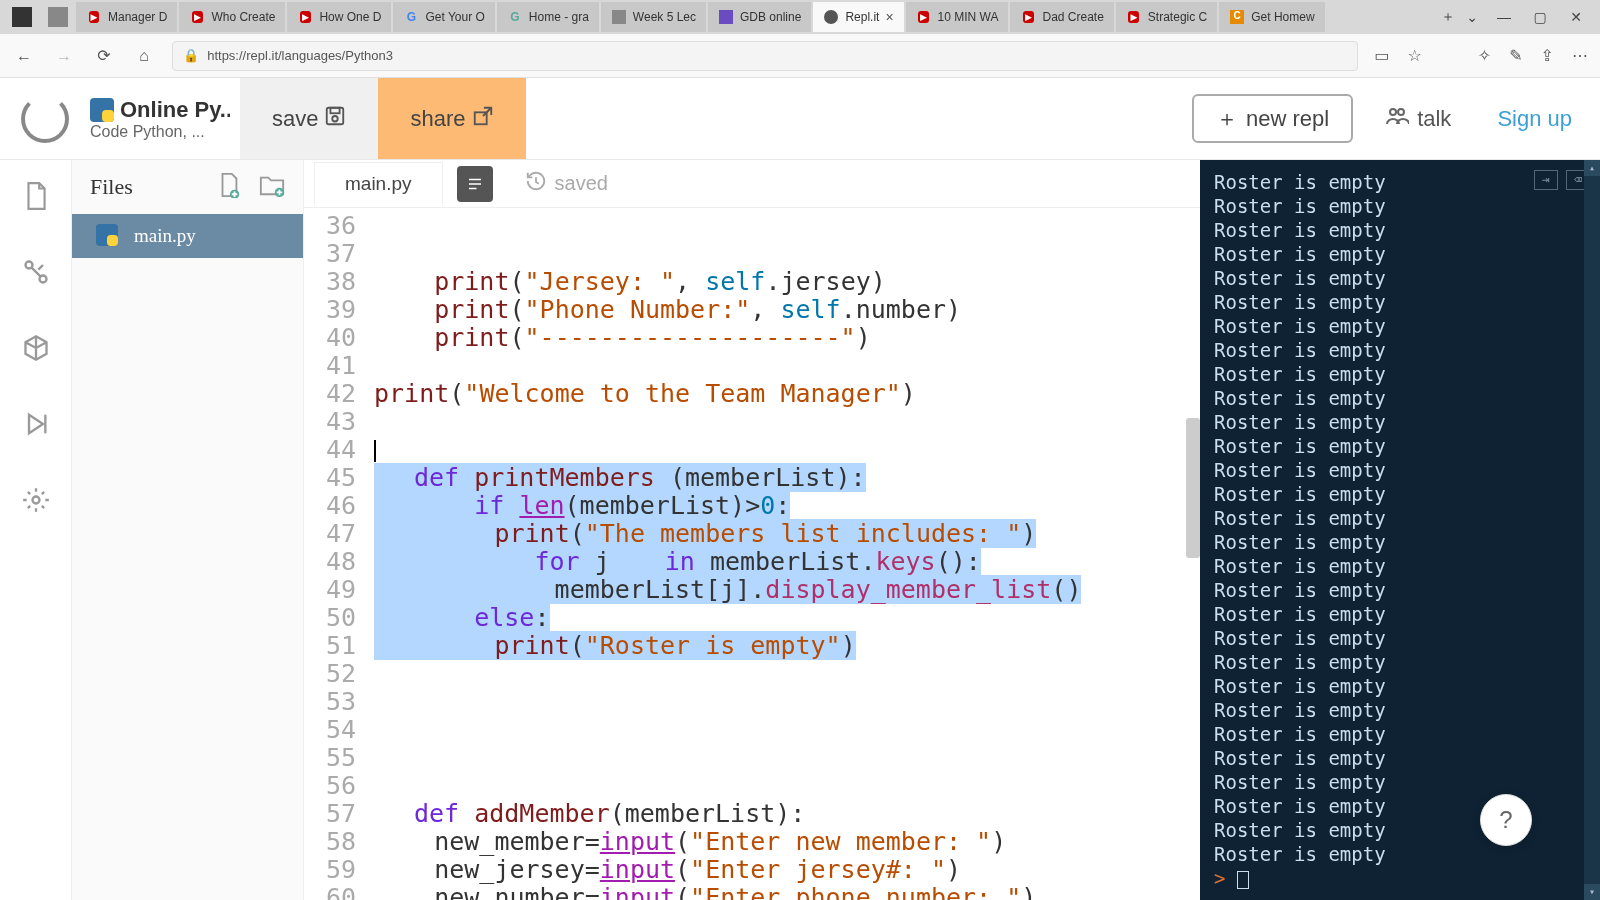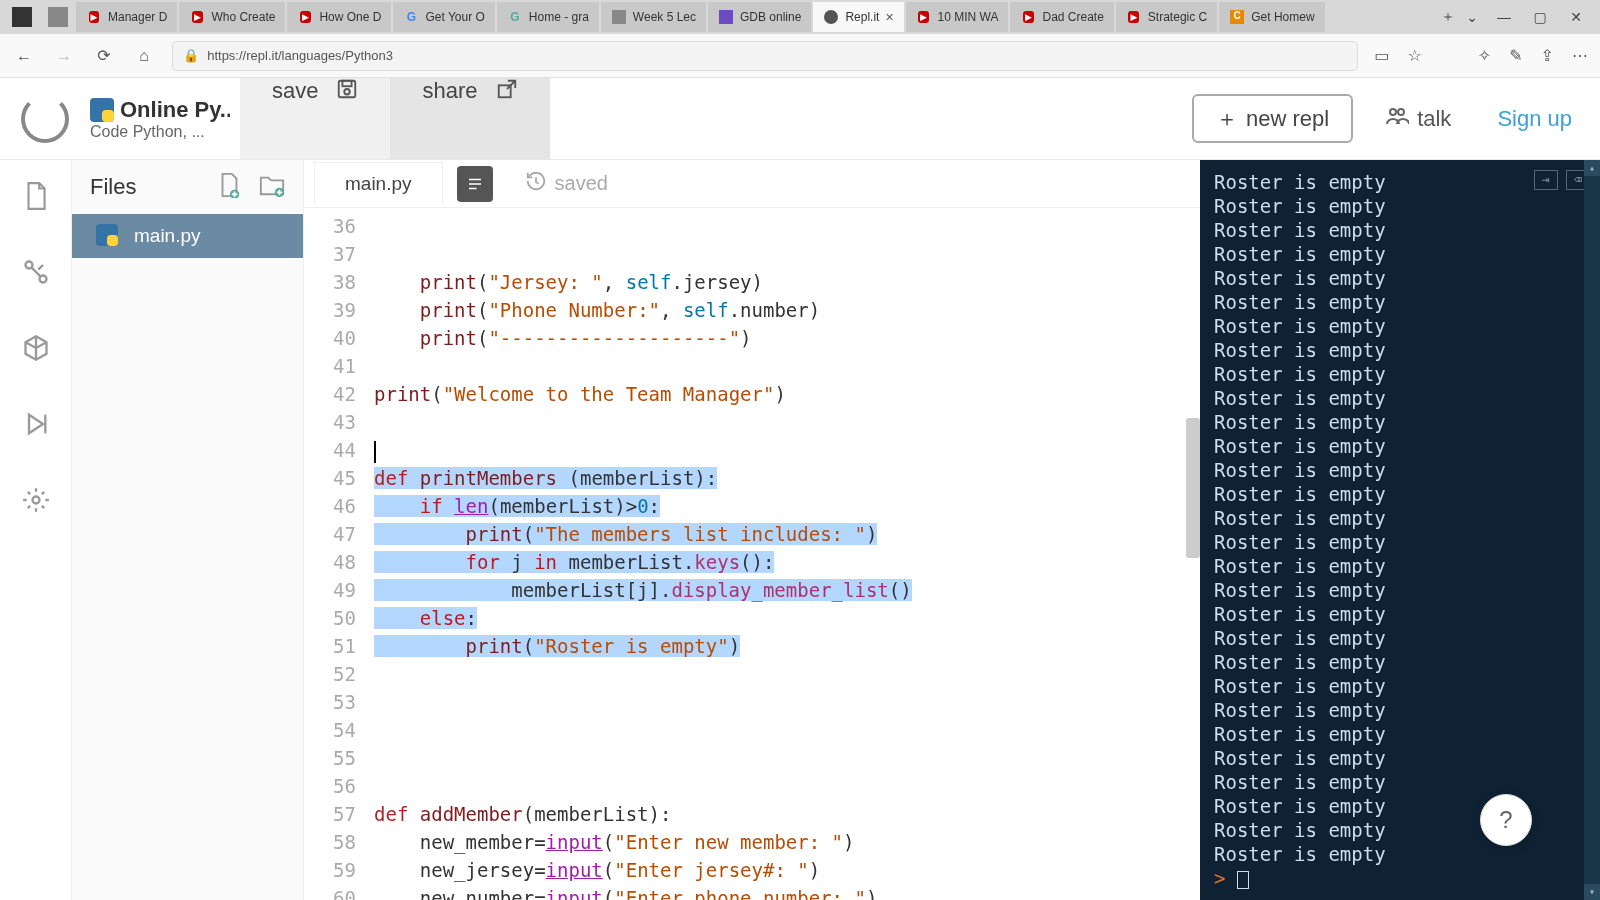--- a/index.html
+++ b/index.html
@@ -23,58 +23,58 @@
 .addr-icons { display: flex; gap: 18px; color: #555; }
 .addr-icons span { cursor: pointer; }
 
 
 .repl-header { height: 82px; background: #fff; display: flex; align-items: stretch; border-bottom: 1px solid #e8e8e8; }
 .repl-logo { width: 90px; display: flex; align-items: center; justify-content: center; }
 .logo-swirl { width: 48px; height: 48px; border: 4px solid #888; border-radius: 50%; border-top-color: transparent; }
 .repl-title-block { width: 150px; display: flex; flex-direction: column; justify-content: center; padding-right: 10px; }
 .repl-title { font-size: 22px; font-weight: 600; color: #333; white-space: nowrap; overflow: hidden; text-overflow: ellipsis; display: flex; align-items: center; gap: 6px; }
 .repl-sub { font-size: 16px; color: #666; white-space: nowrap; overflow: hidden; text-overflow: ellipsis; }
-.hdr-btn { display: flex; align-items: flex-start; justify-content: center; gap: 18px; font-size: 22px; color: #444; padding: 0 32px; cursor: pointer; }
+.hdr-btn { display: flex; align-items: center; justify-content: center; gap: 6px; font-size: 22px; color: #444; padding: 0 32px; cursor: pointer; }
 .hdr-btn.save { background: #f0f0f0; }
 .hdr-btn.run { background: #d8f0d8; color: #3b8a3b; border-bottom: 4px solid #3b8a3b; font-weight: 500; }
-.hdr-btn.share { background: #e5e5e5; }
+.hdr-btn.share { background: #fdba74; }
 .hdr-spacer { flex: 1; }
 .newrepl-btn { border: 2px solid #aaa; border-radius: 6px; margin: 16px 14px; padding: 0 22px; display: flex; align-items: center; font-size: 22px; color: #444; gap: 8px; cursor: pointer; }
 .talk-btn { display: flex; align-items: center; font-size: 22px; color: #555; gap: 8px; padding: 0 18px; cursor: pointer; }
 .signup-btn { display: flex; align-items: center; font-size: 22px; color: #3ba0d8; padding: 0 28px; cursor: pointer; }
 
 
 .main { display: flex; height: calc(900px - 34px - 44px - 82px); }
 
 
 .icon-rail { width: 72px; background: #fff; border-right: 1px solid #eee; display: flex; flex-direction: column; align-items: center; padding-top: 20px; gap: 44px; color: #999; }
 .rail-icon { width: 32px; height: 32px; display: flex; align-items: center; justify-content: center; cursor: pointer; }
 
 
-.files-panel { width: 232px; background: #fafafa; border-right: 1px solid #eee; }
+.files-panel { width: 232px; background: #fafafa; border-right: 1px solid #eee; font-family: Liberation Serif, serif; }
 .files-hdr { display: flex; align-items: center; padding: 12px 18px; gap: 18px; }
 .files-hdr h3 { font-size: 22px; font-weight: 500; flex: 1; color: #333; }
 .files-hdr .ficon { color: #999; cursor: pointer; }
 .file-item { display: flex; align-items: center; gap: 14px; padding: 10px 24px; font-size: 19px; background: #6b8aa3; color: #fff; cursor: pointer; }
 .py-icon { width: 24px; height: 24px; }
 
 
 .editor-col { flex: 1; display: flex; flex-direction: column; background: #fff; min-width: 0; }
 .editor-tabs { height: 48px; display: flex; align-items: center; border-bottom: 1px solid #eee; padding-left: 10px; gap: 8px; }
 .ed-tab { padding: 10px 30px; font-size: 19px; color: #444; background: #fff; border: 1px solid #eee; border-bottom: none; }
 .ed-icon-btn { width: 36px; height: 36px; background: #555; border-radius: 4px; display: flex; align-items: center; justify-content: center; color: #fff; cursor: pointer; margin-left: 6px; }
 .saved-ind { display: flex; align-items: center; gap: 8px; color: #aaa; font-size: 20px; margin-left: 24px; }
 
-.code-area { flex: 1; display: flex; font-family: 'Consolas', 'Monaco', monospace; font-size: 19px; line-height: 28px; overflow: hidden; position: relative; }
+.code-area { flex: 1; display: flex; font-family: 'Consolas', 'Monaco', monospace; font-size: 25px; line-height: 28px; overflow: hidden; position: relative; }
 .gutter { width: 70px; text-align: right; padding-right: 18px; color: #aaa; user-select: none; padding-top: 4px; }
 .gutter div { height: 28px; }
 .code-lines { flex: 1; padding-top: 4px; position: relative; white-space: pre; color: #333; }
 .code-lines .line { height: 28px; }
 .sel { background: #b3d7ff; }
-.tok-kw { color: #b91c1c; }
+.tok-kw { color: #6d28d9; margin-left: 40px; }
 .tok-fn { color: #7f1d1d; }
 .tok-str { color: #b84c00; }
 .tok-num { color: #0077aa; }
 .tok-builtin { color: #a21caf; text-decoration: underline; }
 .tok-self { color: #0077aa; }
 .tok-method { color: #b0306a; }
 .cursor { display: inline-block; width: 2px; height: 22px; background: #000; vertical-align: middle; }
 .scroll-thumb { position: absolute; right: 0; top: 210px; width: 14px; height: 140px; background: #ccc; border-radius: 3px; }
 
 

